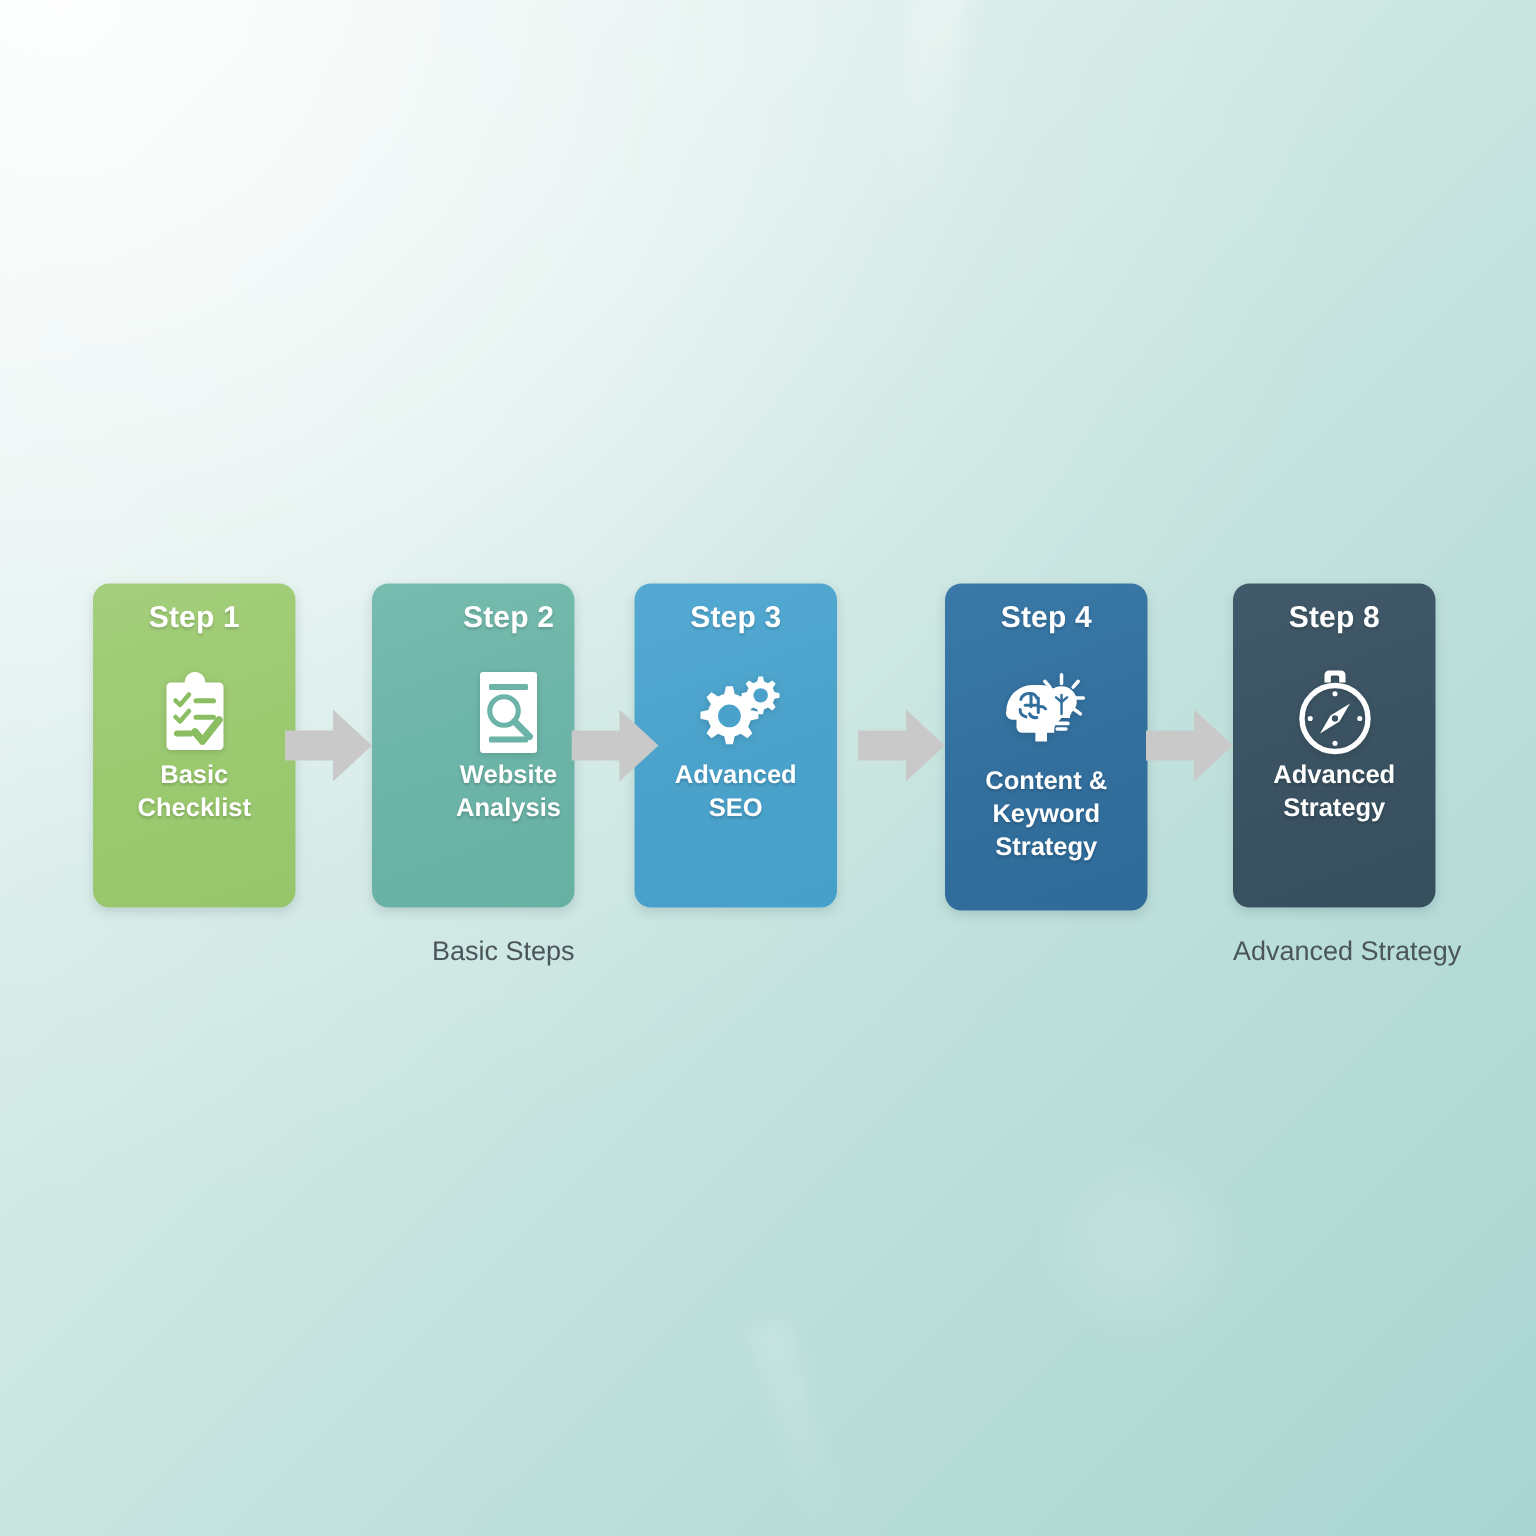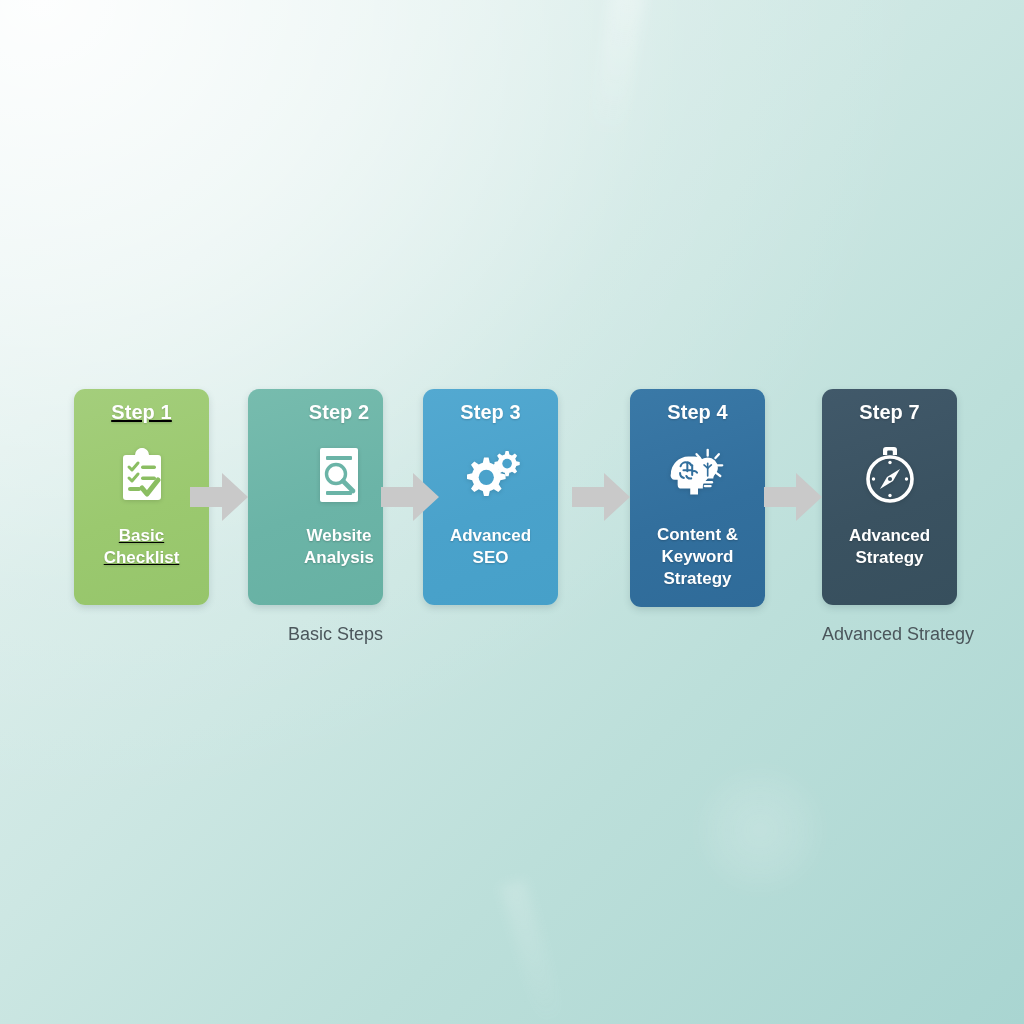--- a/index.html
+++ b/index.html
@@ -51,21 +51,21 @@
     width: 135px;
     height: 216px;
     border-radius: 11px;
     box-shadow: 0 3px 7px rgba(40, 70, 80, 0.17);
     display: flex;
     flex-direction: column;
     align-items: center;
     box-sizing: border-box;
     padding-top: 11px;
   }
-  .step.s1 { left: 17px;   background: linear-gradient(160deg, #a4ce7c 0%, #9bc96f 55%, #96c56b 100%); text-decoration: underline; }
+  .step.s1 { left: 5px;   background: linear-gradient(160deg, #a4ce7c 0%, #9bc96f 55%, #96c56b 100%); }
   .step.s2 { left: 191px; background: linear-gradient(160deg, #77bcae 0%, #6bb4a7 55%, #67b1a3 100%); padding-left: 47px; }
   .step.s3 { left: 366px; background: linear-gradient(160deg, #53a9d1 0%, #4aa2cb 55%, #46a0c9 100%); }
   .step.s4 { left: 573px; height: 218px; background: linear-gradient(160deg, #3a79a7 0%, #326f9d 55%, #2f6b99 100%); }
   .step.s5 { left: 765px; background: linear-gradient(160deg, #41596a 0%, #3a5261 55%, #374f5d 100%); }
 
   .step-title {
     color: #ffffff;
     font-size: 20px;
     font-weight: bold;
     letter-spacing: 0.1px;
@@ -77,31 +77,30 @@
     margin-top: 20px;
     width: 62px;
     height: 62px;
     display: flex;
     align-items: center;
     justify-content: center;
   }
   .step-icon svg { display: block; filter: drop-shadow(0 1px 2px rgba(0,0,0,0.14)); }
 
   .step-label {
-    margin-top: 19px;
     color: #ffffff;
     font-size: 17px;
     font-weight: bold;
     line-height: 22px;
     text-align: center;
     text-shadow: 0 1px 2px rgba(0,0,0,0.20);
     padding: 0 6px;
     white-space: pre-line;
   }
-  .step.s4 .step-label { margin-top: 18px; }
+  .step.s4 .step-label { margin-top: 4px; }
 
   
   .arrow {
     position: absolute;
     top: 82px;
     width: 58px;
     height: 52px;
   }
   .arrow.a1 { left: 133px; }
   .arrow.a2 { left: 324px; }
@@ -212,21 +211,21 @@
             <path d="M45.8 18.6 l-3.8 3.2"></path>
           </g>
         </svg>
       </div>
       <div class="step-label">Content &amp;
 Keyword
 Strategy</div>
     </div>
 
     <div class="step s5">
-      <div class="step-title">Step 7</div>
+      <div class="step-title">Step 8</div>
       <div class="step-icon">
         <svg width="56" height="60" viewBox="0 0 56 60">
           <path d="M24 2 h8 a3 3 0 0 1 3 3 v5 h-4.2 v-3.6 a1 1 0 0 0 -1 -1 h-3.6 a1 1 0 0 0 -1 1 v3.6 H21 V5 a3 3 0 0 1 3 -3 z" fill="#ffffff"></path>
           <circle cx="28" cy="34" r="22" fill="none" stroke="#ffffff" stroke-width="3.6"></circle>
           <circle cx="28" cy="17.5" r="1.7" fill="#ffffff"></circle>
           <circle cx="28" cy="50.5" r="1.7" fill="#ffffff"></circle>
           <circle cx="11.5" cy="34" r="1.7" fill="#ffffff"></circle>
           <circle cx="44.5" cy="34" r="1.7" fill="#ffffff"></circle>
           <path d="M38 24 L31 36 L18 44 L25 32 Z" fill="#ffffff"></path>
           <circle cx="28" cy="34" r="2.1" fill="#3a5261"></circle>

